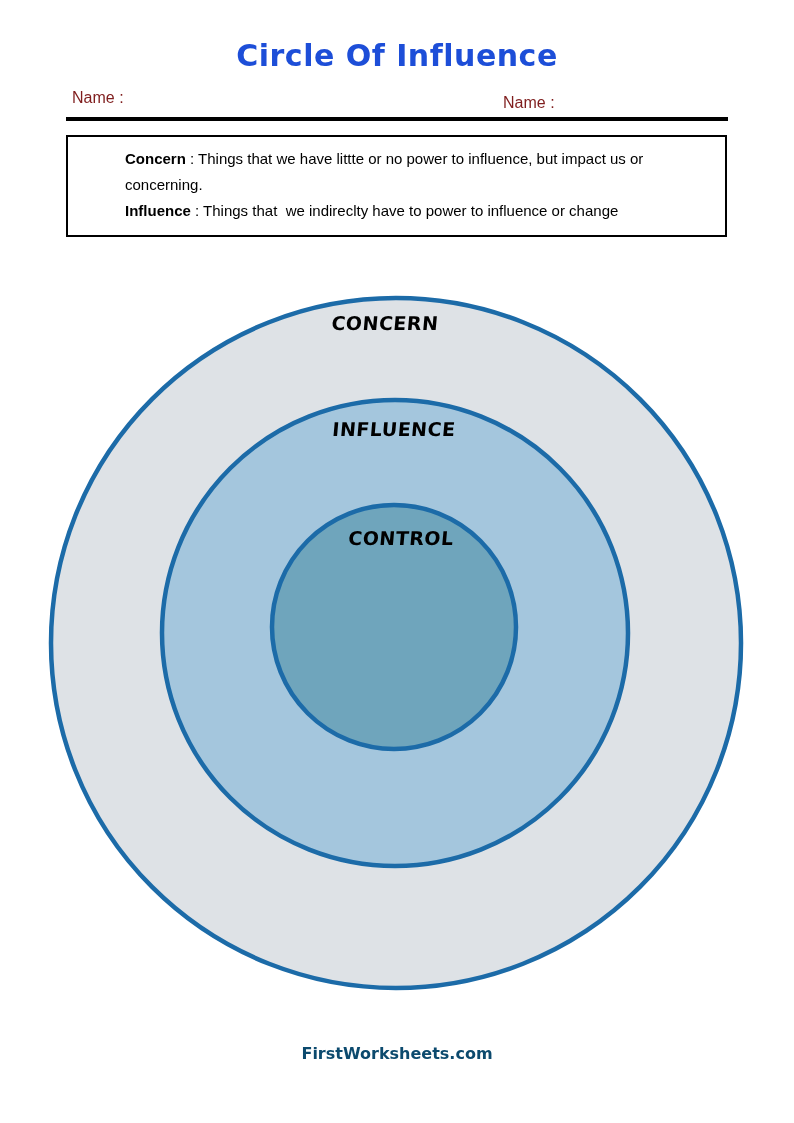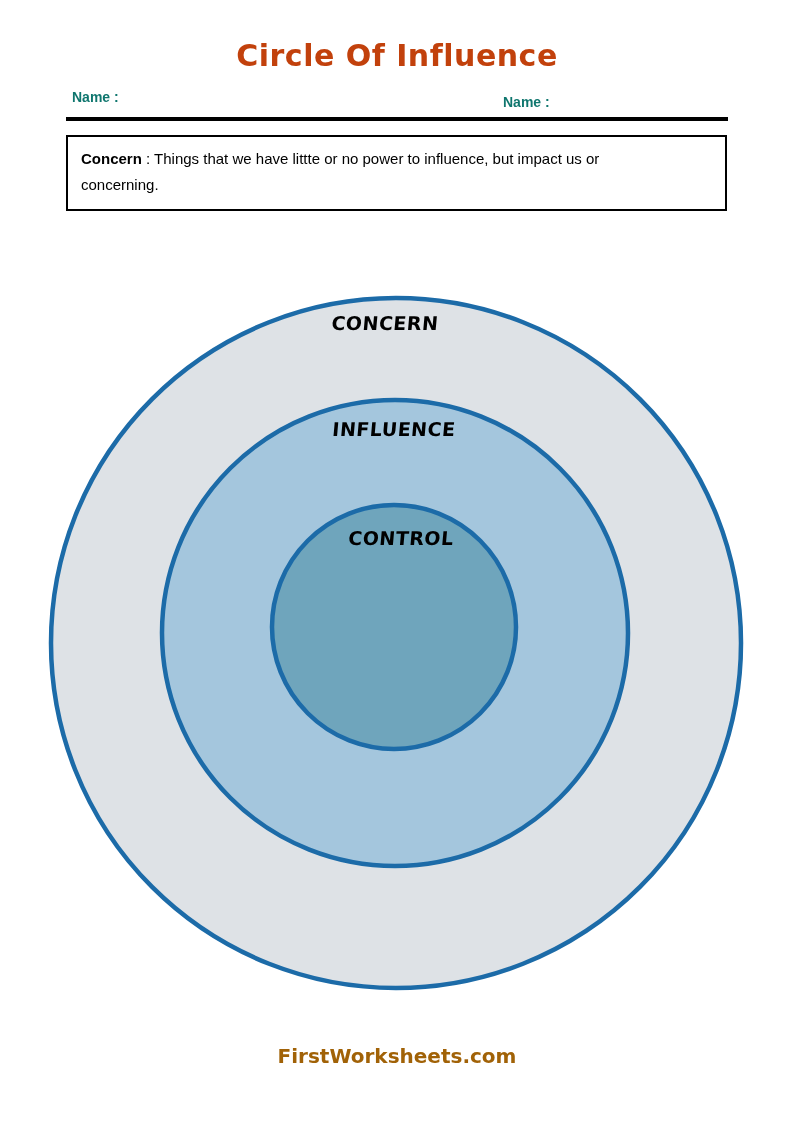--- a/index.html
+++ b/index.html
@@ -19,28 +19,28 @@
   .page-title {
     position: absolute;
     top: 38px;
     left: 0;
     width: 100%;
     text-align: center;
     font-family: "DejaVu Sans", sans-serif;
     font-weight: bold;
     font-size: 30px;
     letter-spacing: 0.5px;
-    color: #c2410c;
+    color: #1d4ed8;
   }
   .field-label {
     position: absolute;
     font-family: "Liberation Sans", sans-serif;
-    font-weight: bold;
-    font-size: 14px;
-    color: #0f766e;
+    font-weight: normal;
+    font-size: 16px;
+    color: #7f1d1d;
   }
   .name-label { left: 72px; top: 89px; }
   .date-label { left: 503px; top: 94px; }
   .thick-rule {
     position: absolute;
     left: 66px;
     top: 117px;
     width: 662px;
     height: 4px;
     background: #000000;
@@ -51,20 +51,21 @@
     top: 135px;
     width: 631px;
     border: 2px solid #000000;
     padding: 9px 13px 11px 13px;
     font-size: 15px;
     line-height: 26px;
     color: #000000;
   }
   .def-line {
     white-space: pre-wrap;
+    margin-left: 44px;
   }
   .def-term {
     font-weight: bold;
   }
   .diagram-svg {
     position: absolute;
     left: 0;
     top: 0;
     width: 794px;
     height: 1123px;
@@ -83,40 +84,41 @@
   .ring-label-influence { left: 394px; top: 429px; }
   .ring-label-control   { left: 401px; top: 538px; }
   .page-footer {
     position: absolute;
     top: 1044px;
     left: 0;
     width: 100%;
     text-align: center;
     font-family: "DejaVu Sans", sans-serif;
     font-weight: bold;
-    font-size: 20px;
-    color: #a16207;
+    font-size: 16px;
+    color: #0c4a6e;
   }
 </style>
 </head>
 <body>
 
 <div class="page">
 
   <div class="page-title">Circle Of Influence</div>
 
   <div class="field-label name-label">Name :</div>
 
   <div class="field-label date-label">Name :</div>
 
   <div class="thick-rule"></div>
 
   <div class="definition-box">
     <div class="def-line"><span class="def-term">Concern</span><span> : </span><span>Things that we have littte or no power to influence, but impact us or
 concerning.</span></div>
+    <div class="def-line"><span class="def-term">Influence</span><span> : </span><span>Things that  we indireclty have to power to influence or change</span></div>
   </div>
 
   <svg class="diagram-svg" viewBox="0 0 794 1123" xmlns="http://www.w3.org/2000/svg">
     <circle cx="396" cy="643" r="345" stroke-width="4.5" fill="#dee2e6" stroke="#1c6ba8"></circle>
     <circle cx="395" cy="633" r="233" stroke-width="4.5" fill="#a4c6dd" stroke="#1c6ba8"></circle>
     <circle cx="394" cy="627" r="122" stroke-width="4.5" fill="#6fa5bc" stroke="#1c6ba8"></circle>
   </svg>
 
   <div class="ring-label ring-label-concern">CONCERN</div>
 

